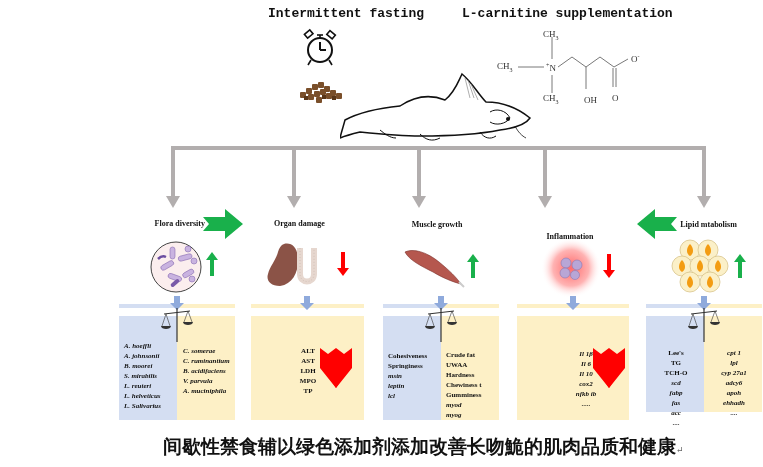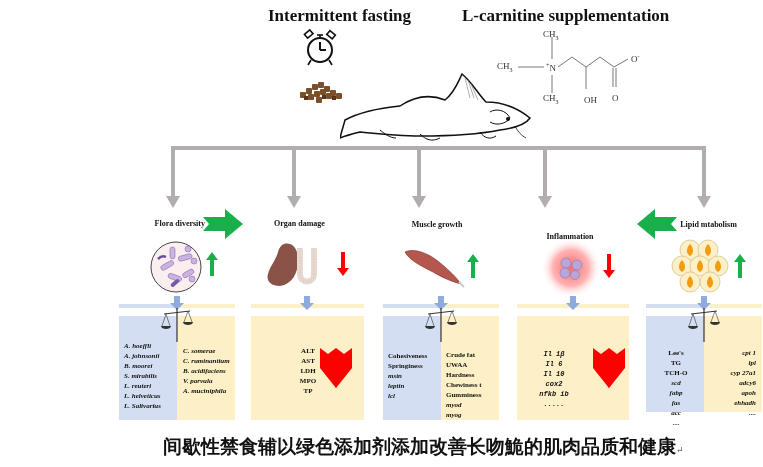--- a/index.html
+++ b/index.html
@@ -1,18 +1,18 @@
 <!DOCTYPE html>
 <html><head>
 <meta charset="utf-8">
 <style>
   html, body { margin: 0; padding: 0; background: #ffffff; }
   body { width: 763px; height: 467px; position: relative; overflow: hidden; font-family: "Liberation Serif", serif; color: #111; }
   .abs { position: absolute; }
-  .title-en { font-weight: bold; font-size: 17px; white-space: nowrap; }
+  .title-en { font-weight: bold; font-size: 13px; white-space: nowrap; font-family: Liberation Mono, monospace; }
   .panel-title { font-weight: bold; font-size: 8px; white-space: nowrap; text-align: center; }
   .panel-bg { position: absolute; }
   .blue { background: #d4def2; }
   .yellow { background: #fdf0c6; }
   .list { position: absolute; font-size: 7px; font-weight: bold; line-height: 10px; white-space: nowrap; }
   .list.italic { font-style: italic; }
   .list.center { text-align: center; }
   .caption { font-family: "DejaVu Serif", serif; font-weight: bold; font-size: 19px; white-space: nowrap; letter-spacing: 0px; text-align: center; }
   .chem { font-size: 9px; color: #333; font-family: "Liberation Serif", serif; }
 </style>
@@ -317,40 +317,40 @@
 <div class="list" style="left:446px; top:350px;">
   <div>Crude fat</div>
   <div>UWAA</div>
   <div>Hardness</div>
   <div>Chewiness t</div>
   <div>Gumminess</div>
   <div style="font-style:italic">myod</div>
   <div style="font-style:italic">myog</div>
 </div>
 
-<div class="list italic center" style="left:536px; top:349px; width:36px;font-family:Liberation Mono, monospace;">
+<div class="list italic center" style="left:568px; top:349px; width:36px;">
   <div>Il 1β</div>
   <div>Il 6</div>
   <div>Il 10</div>
   <div>cox2</div>
   <div>nfkb ib</div>
   <div>.....</div>
 </div>
 
 <div class="list center" style="left:656px; top:348px; width:40px;">
   <div>Lee's</div>
   <div>TG</div>
   <div>TCH-O</div>
   <div style="font-style:italic">scd</div>
   <div style="font-style:italic">fabp</div>
   <div style="font-style:italic">fas</div>
   <div style="font-style:italic">acc</div>
   <div>....</div>
 </div>
-<div class="list italic center" style="left:712px; top:348px; width:44px;text-align:right;">
+<div class="list italic center" style="left:712px; top:348px; width:44px;">
   <div>cpt 1</div>
   <div>lpl</div>
   <div>cyp 27a1</div>
   <div>adcy6</div>
   <div>apoh</div>
   <div>ehhadh</div>
   <div>....</div>
 </div>
 
 <div class="abs caption" style="left:163px; top:434px;">

